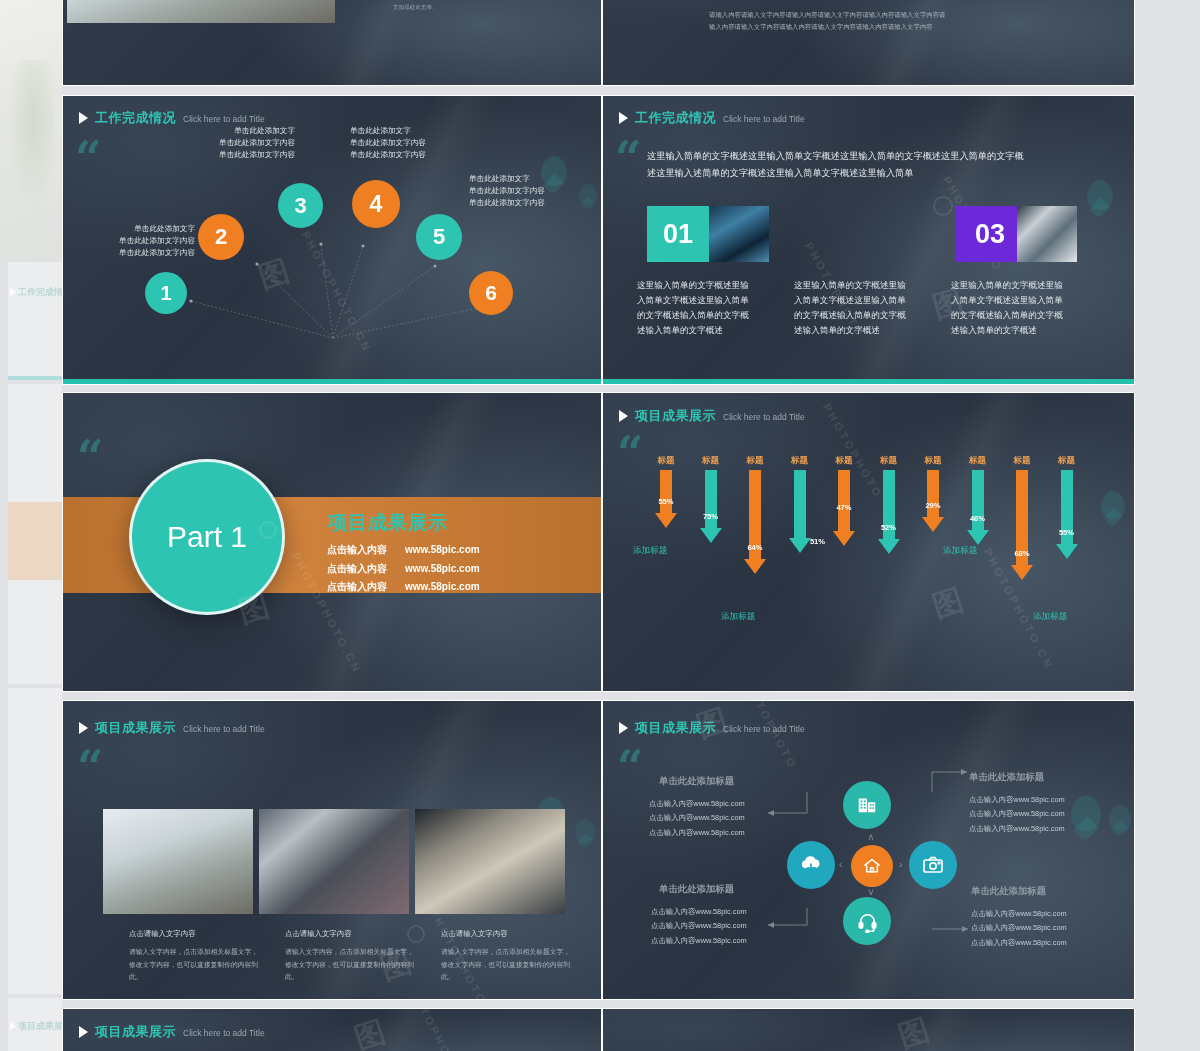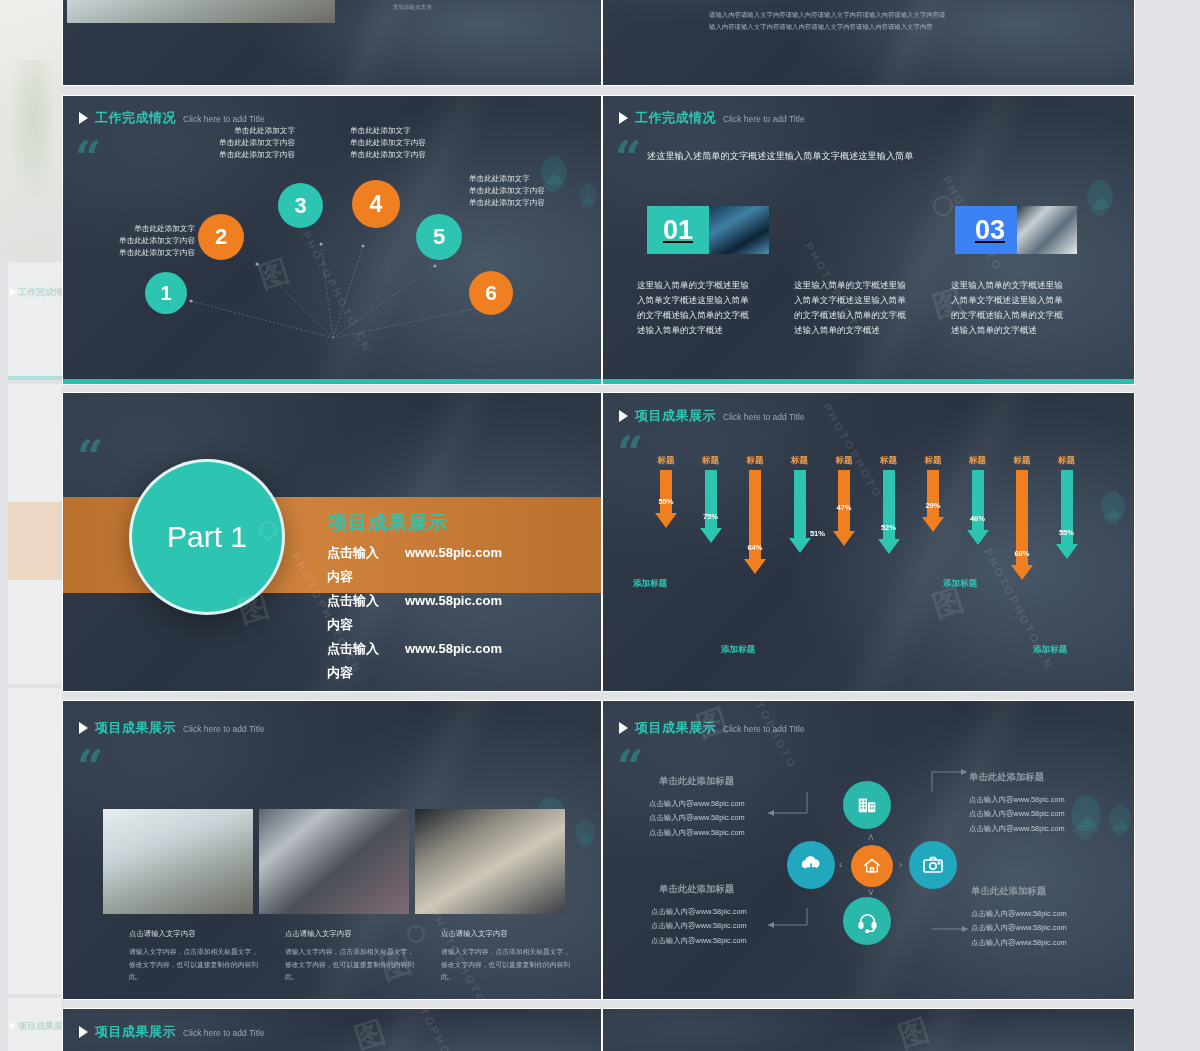--- a/index.html
+++ b/index.html
@@ -112,21 +112,21 @@
   .ctxt.r{ text-align:right; }
   .ctxt.l{ text-align:left; }
   .center-c{
     position:absolute; border-radius:50%; background:#f07f22; color:#fff;
     display:flex; flex-direction:column; align-items:center; justify-content:center;
     font-size:10.5px; line-height:1.45; font-weight:bold; text-align:center;
   }
 
   
   .lead{ position:absolute; font-size:9.2px; line-height:1.85; color:#e6eaee; }
-  .numcard{ display:flex; height:48px;text-decoration:underline; }
+  .numcard{ display:flex; height:56px; }
   .numbox{
     width:62px; display:flex; align-items:center; justify-content:center;
     font-size:27px; font-weight:bold; color:#ffffff; font-family:"Liberation Sans", sans-serif;
   }
   .numpic{ width:60px; }
   .pic-a{ background:linear-gradient(150deg,#17384f 0%,#3f7fa4 35%,#0e2436 70%,#4d8fb0 100%); }
   .pic-b{ background:linear-gradient(120deg,#d9c3b0 0%,#6d5a4c 30%,#cdb9a6 55%,#3a3430 100%); }
   .pic-c{ background:linear-gradient(135deg,#2a3a46 0%,#c9cfd4 30%,#5d6f7c 60%,#e6e9ea 100%); }
 
   
@@ -136,40 +136,40 @@
     background:linear-gradient(90deg,rgba(0,0,0,.10),rgba(255,255,255,.05) 40%,rgba(0,0,0,.10));
   }
   .bigcirc{
     position:absolute; border-radius:50%; background:#2ec4b2;
     border:3px solid rgba(255,255,255,.85);
     box-shadow:0 6px 26px rgba(0,0,0,.35);
     display:flex; align-items:center; justify-content:center;
   }
   .bigcirc span{ font-size:30px; color:#fff; font-family:"Liberation Sans", sans-serif; }
   .ptitle{ position:absolute; font-size:19px; font-weight:bold; color:#2ec4b2; letter-spacing:1px; }
-  .plist{ position:absolute; font-size:13px; line-height:1.85; color:#fff; font-weight:bold; }
+  .plist{ position:absolute; font-size:10px; line-height:1.85; color:#fff; font-weight:bold; }
   .plist .row{ display:flex; gap:16px; }
   .plist .row .k{ width:62px; }
 
   
   .arrows{ position:absolute; }
   .arrow-col{ position:absolute; display:flex; flex-direction:column; align-items:center; }
   .arrow-lab{ font-size:8.6px; color:#f2a04e; font-weight:bold; margin-bottom:3px; }
   .arrow-shape{ position:relative; }
   .arrow-shape .stem{ margin:0 auto; }
   .arrow-shape .head{
     width:0;height:0;margin:0 auto;
     border-left:11px solid transparent; border-right:11px solid transparent;
   }
   .arrow-pct{
     position:absolute; left:50%; transform:translateX(-50%);
     font-size:7.6px; font-weight:bold; color:#ffffff; white-space:nowrap;
   }
   .arrow-sub{
-    position:absolute; font-size:8.6px; font-weight:bold; color:#2ec4b2; white-space:nowrap;margin-top:33px;
+    position:absolute; font-size:8.6px; font-weight:normal; color:#2ec4b2; white-space:nowrap;
   }
 
   
   .photo{ position:absolute; }
   .ph1{ background:linear-gradient(160deg,#e7ecef 0%,#c8d2d6 35%,#9fa8a4 60%,#6b6b63 100%); }
   .ph2{ background:linear-gradient(140deg,#5c6470 0%,#b9bfc4 25%,#4a4f58 55%,#7f6a72 100%); }
   .ph3{ background:linear-gradient(150deg,#20262c 0%,#8e8a80 30%,#cfc8b8 55%,#3a3f44 100%); }
   .cap{ position:absolute; }
   .cap .t{ font-size:7.4px; color:#d7dde2; margin-bottom:7px; }
   .cap .b{ font-size:6.8px; line-height:1.85; color:#aab4bd; }
@@ -315,29 +315,30 @@
     <div class="wm wm-ring" style="left:330px;top:100px;width:20px;height:20px;"></div>
 
     <div class="hdr" style="left:16px;top:13px;">
       <div class="tri"></div>
       <div class="zh">工作完成情况</div>
       <div class="en">Click here to add Title</div>
     </div>
     <div class="quote" style="left:12px;top:44px;">“</div>
 
     <div class="lead" style="left:44px;top:52px;width:460px;">
+      <div>这里输入简单的文字概述这里输入简单文字概述这里输入简单的文字概述这里入简单的文字概</div>
       <div>述这里输入述简单的文字概述这里输入简单文字概述这里输入简单</div>
     </div>
 
     <div class="numcard" style="position:absolute;left:44px;top:110px;">
       <div class="numbox" style="background:#2ec4b2;">01</div>
       <div class="numpic pic-a"></div>
     </div>
     <div class="numcard" style="position:absolute;left:352px;top:110px;">
-      <div class="numbox" style="background:#3b82f6;padding-left:8px;">03</div>
+      <div class="numbox" style="background:#6d28d9;padding-left:8px;">03</div>
       <div class="numpic pic-c"></div>
     </div>
 
     <div class="c" style="position:absolute;left:34px;top:182px;width:120px;font-size:8.6px;line-height:1.75;color:#e3e8ec;">这里输入简单的文字概述里输入简单文字概述这里输入简单的文字概述输入简单的文字概述输入简单的文字概述</div>
     <div class="c" style="position:absolute;left:191px;top:182px;width:120px;font-size:8.6px;line-height:1.75;color:#e3e8ec;">这里输入简单的文字概述里输入简单文字概述这里输入简单的文字概述输入简单的文字概述输入简单的文字概述</div>
     <div class="c" style="position:absolute;left:348px;top:182px;width:120px;font-size:8.6px;line-height:1.75;color:#e3e8ec;">这里输入简单的文字概述里输入简单文字概述这里输入简单的文字概述输入简单的文字概述输入简单的文字概述</div>
 
     <div class="teal-bar"></div>
   </div>
 
@@ -413,21 +414,21 @@
             <div class="stem" style="width: 12px; height: 88.68px; background: rgb(240, 127, 34);"></div>
             <div class="head" style="border-top: 15px solid rgb(240, 127, 34);"></div>
             <div class="arrow-pct" style="top: 72.68px;">64%</div>
           </div>
         </div>
         <div class="arrow-col" style="left: 185.5px; top: 62px;">
           <div class="arrow-lab">标题</div>
           <div class="arrow-shape" style="width: 22px;">
             <div class="stem" style="width: 12px; height: 67.62px; background: rgb(46, 196, 178);"></div>
             <div class="head" style="border-top: 15px solid rgb(46, 196, 178);"></div>
-            <div class="arrow-pct" style="top: 59px; padding-left: 36px;">51%</div>
+            <div class="arrow-pct" style="top: 67px; padding-left: 36px;">51%</div>
           </div>
         </div>
         <div class="arrow-col" style="left: 230px; top: 62px;">
           <div class="arrow-lab">标题</div>
           <div class="arrow-shape" style="width: 22px;">
             <div class="stem" style="width: 12px; height: 61.14px; background: rgb(240, 127, 34);"></div>
             <div class="head" style="border-top: 15px solid rgb(240, 127, 34);"></div>
             <div class="arrow-pct" style="top: 33px;">47%</div>
           </div>
         </div>

